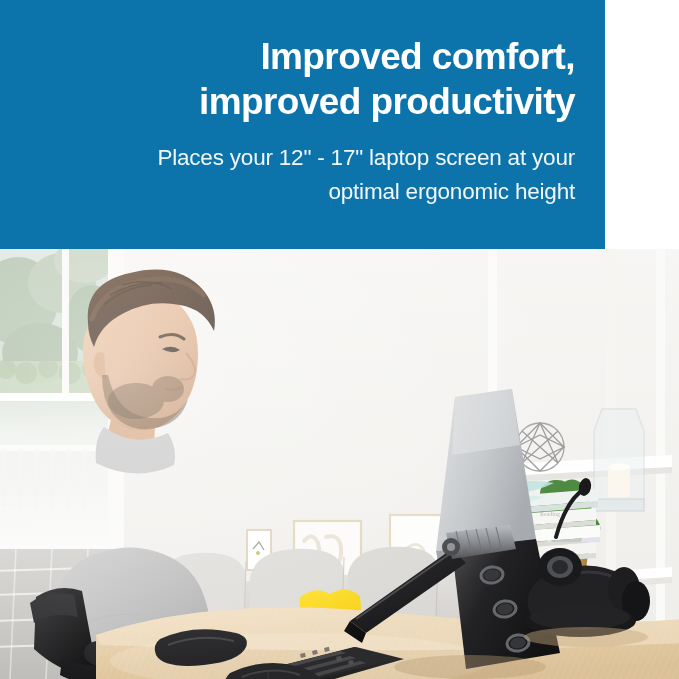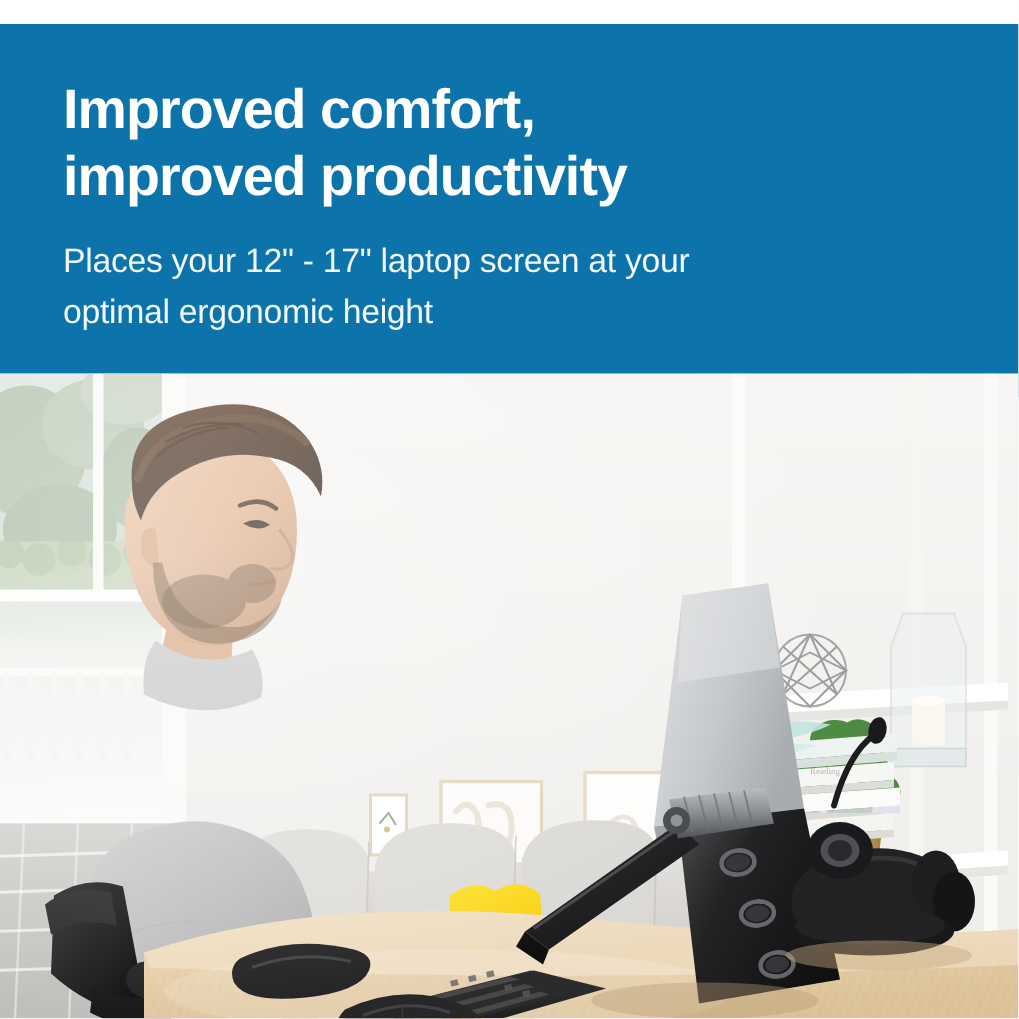--- a/index.html
+++ b/index.html
@@ -6,24 +6,25 @@
   html, body {
     width: 679px; height: 679px;
     overflow: hidden;
     background: #ffffff;
     font-family: "Liberation Sans", sans-serif;
   }
   #root { position: relative; width: 679px; height: 679px; overflow: hidden; }
 
   
   .hero-band {
-    position: absolute; left: 0; top: 16px;
-    width: 679px; height: 249px;
+    position: absolute; left: 0; top: 0;
+    width: 605px; height: 249px;
     background: #0c74ab;
     overflow: hidden;
+    text-align: right;
   }
   .hero-inner { position: absolute; left: 42px; top: 34px; right: 30px; }
   .hero-title {
     color: #ffffff;
     font-size: 37px;
     line-height: 45px;
     font-weight: bold;
     letter-spacing: -0.6px;
     white-space: pre-line;
     font-family: "Liberation Sans", sans-serif;

